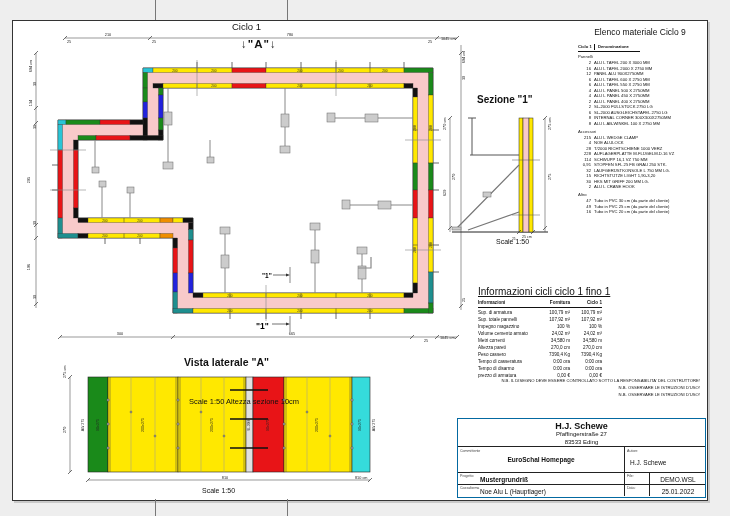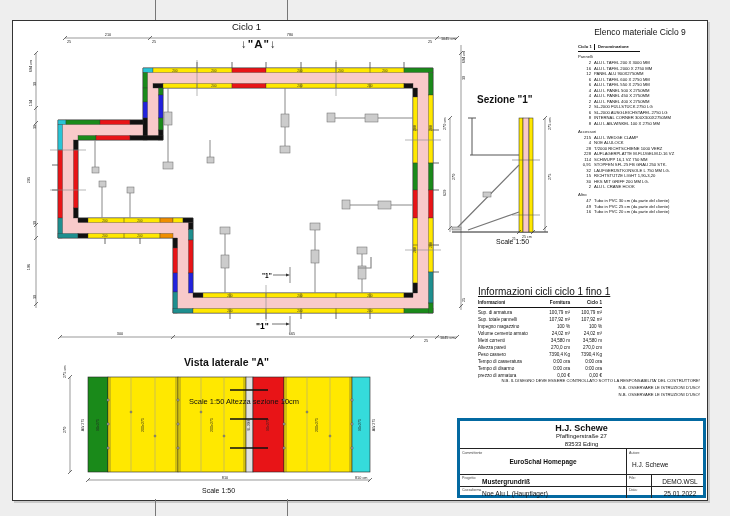--- a/index.html
+++ b/index.html
@@ -22,21 +22,21 @@
   .mrow .q{width:13px;text-align:right;flex:none;}
   .mrow .n{margin-left:3px;}
   .info-title{left:478px;top:286px;font-size:10px;text-decoration:underline;}
   .info{left:478px;top:300px;width:124px;font-size:4.6px;}
   .info .ihdr{display:flex;font-weight:bold;border-bottom:0.8px solid #111;padding-bottom:1.5px;margin-bottom:1.5px;white-space:nowrap;}
   .irow{display:flex;line-height:7px;white-space:nowrap;}
   .irow .l,.ihdr .l{width:58px;flex:none;overflow:hidden;}
   .irow .f,.ihdr .f{width:34px;text-align:right;flex:none;}
   .irow .c,.ihdr .c{width:32px;text-align:right;flex:none;}
   .notes{left:478px;top:378px;width:222px;font-size:4.2px;line-height:6.8px;text-align:right;white-space:nowrap;}
-  .tb{left:457px;top:418px;width:249px;height:80px;border:3px solid #0369a1;box-sizing:border-box;font-size:6.5px;}
+  .tb{left:457px;top:418px;width:249px;height:80px;border:1px solid #0369a1;box-sizing:border-box;font-size:6.5px;}
   .tb .head{height:28px;text-align:center;border-bottom:1px solid #222;box-sizing:border-box;}
   .tb .company{font-weight:bold;font-size:9px;padding-top:2px;}
   .tb .addr{font-size:6px;line-height:7.5px;}
   .tb .rows{position:relative;height:49px;}
   .tb .vline{position:absolute;left:166px;top:0;width:1px;height:100%;background:#222;}
   .tb .vline2{position:absolute;left:191px;top:25px;width:1px;height:24px;background:#222;}
   .tb .hline1{position:absolute;left:0;top:25px;width:100%;height:1px;background:#222;}
   .tb .hline2{position:absolute;left:0;top:37px;width:100%;height:1px;background:#222;}
   .tb .slabel{position:absolute;font-size:3.6px;color:#444;}
   .tb .val{position:absolute;white-space:nowrap;}

